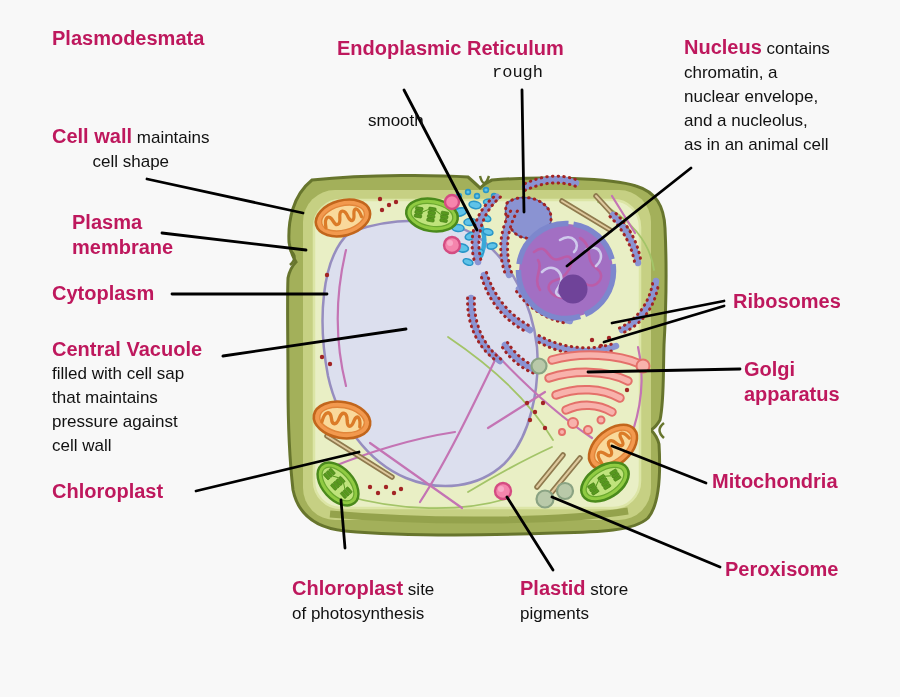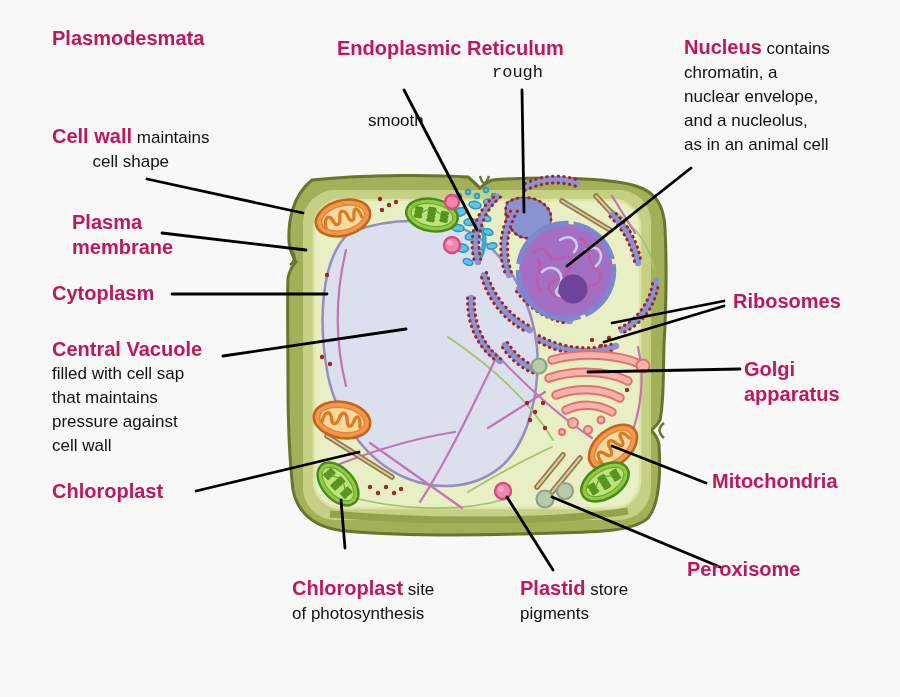--- a/index.html
+++ b/index.html
@@ -363,15 +363,15 @@
   <div class="pre">chromatin, a
 nuclear envelope,
 and a nucleolus,
 as in an animal cell</div>
 </div>
 
 <div class="lbl term" style="left:733px;top:289px;">Ribosomes</div>
 <div class="lbl term pre" style="left:744px;top:357px;">Golgi
 apparatus</div>
 <div class="lbl term" style="left:712px;top:469px;">Mitochondria</div>
-<div class="lbl term" style="left:687px;top:557px;text-align:right;">Peroxisome</div>
+<div class="lbl term" style="left:725px;top:557px;text-align:right;">Peroxisome</div>
 
 </div>
 
 </body></html>

